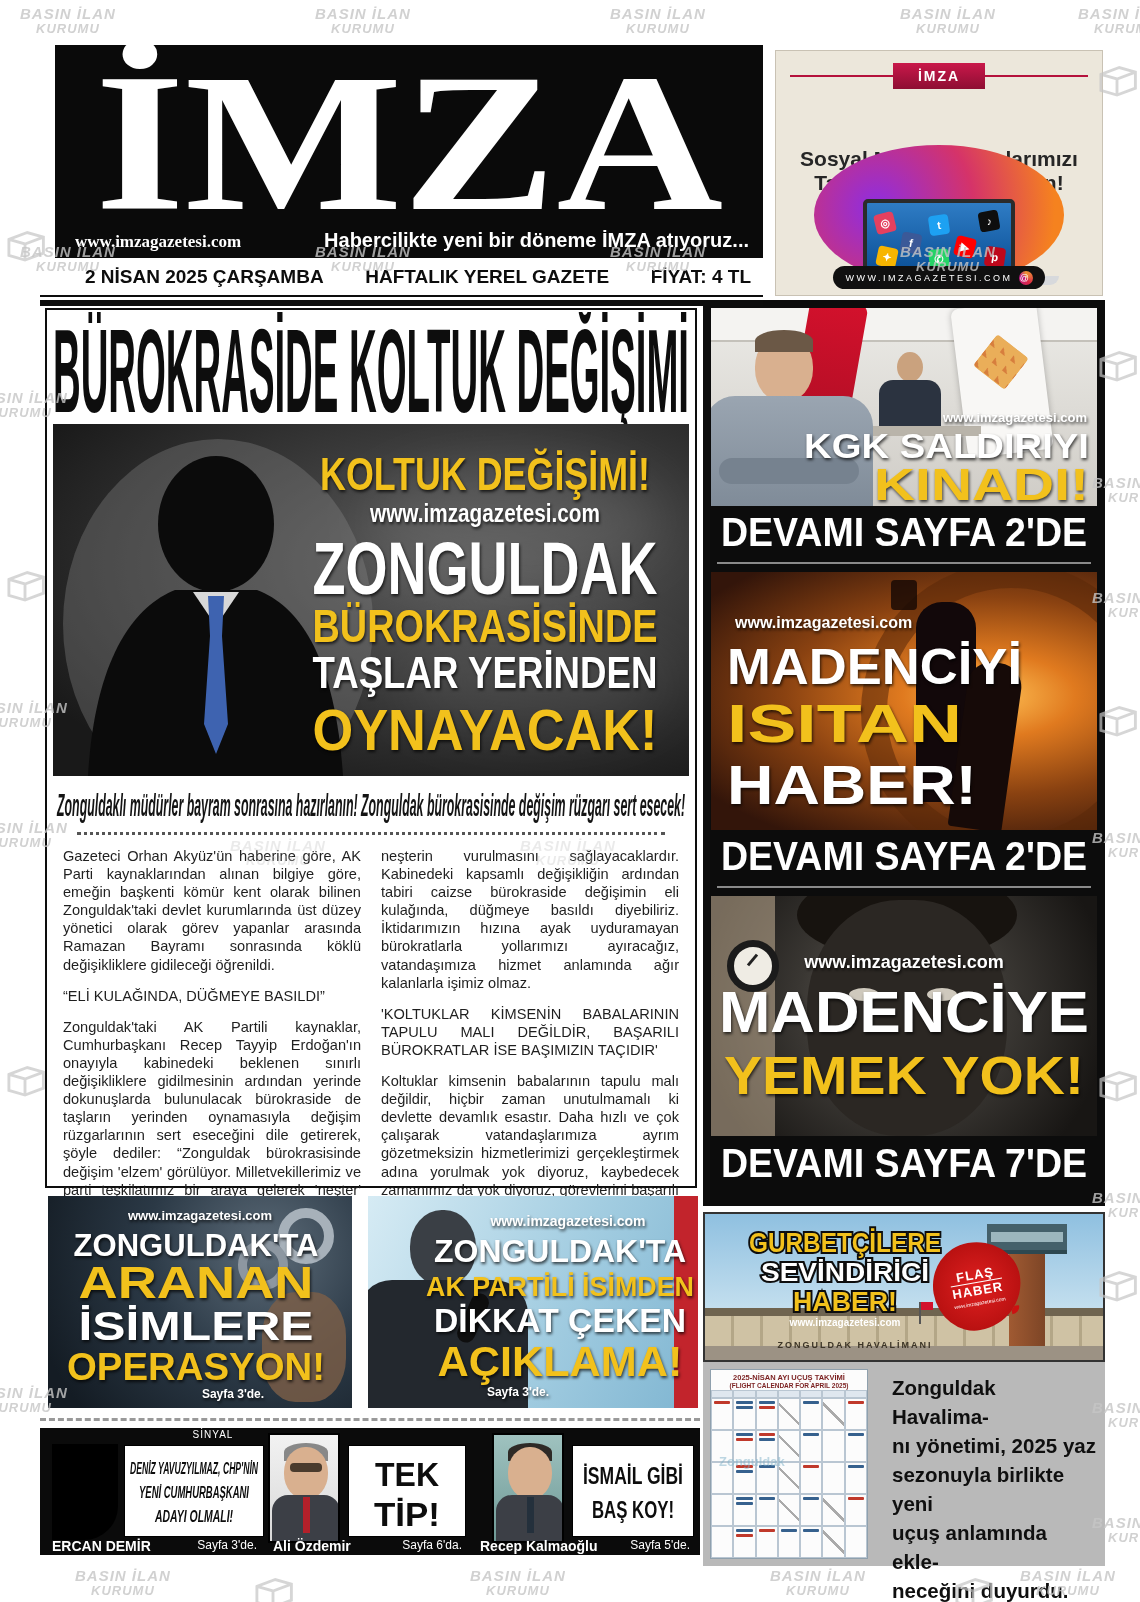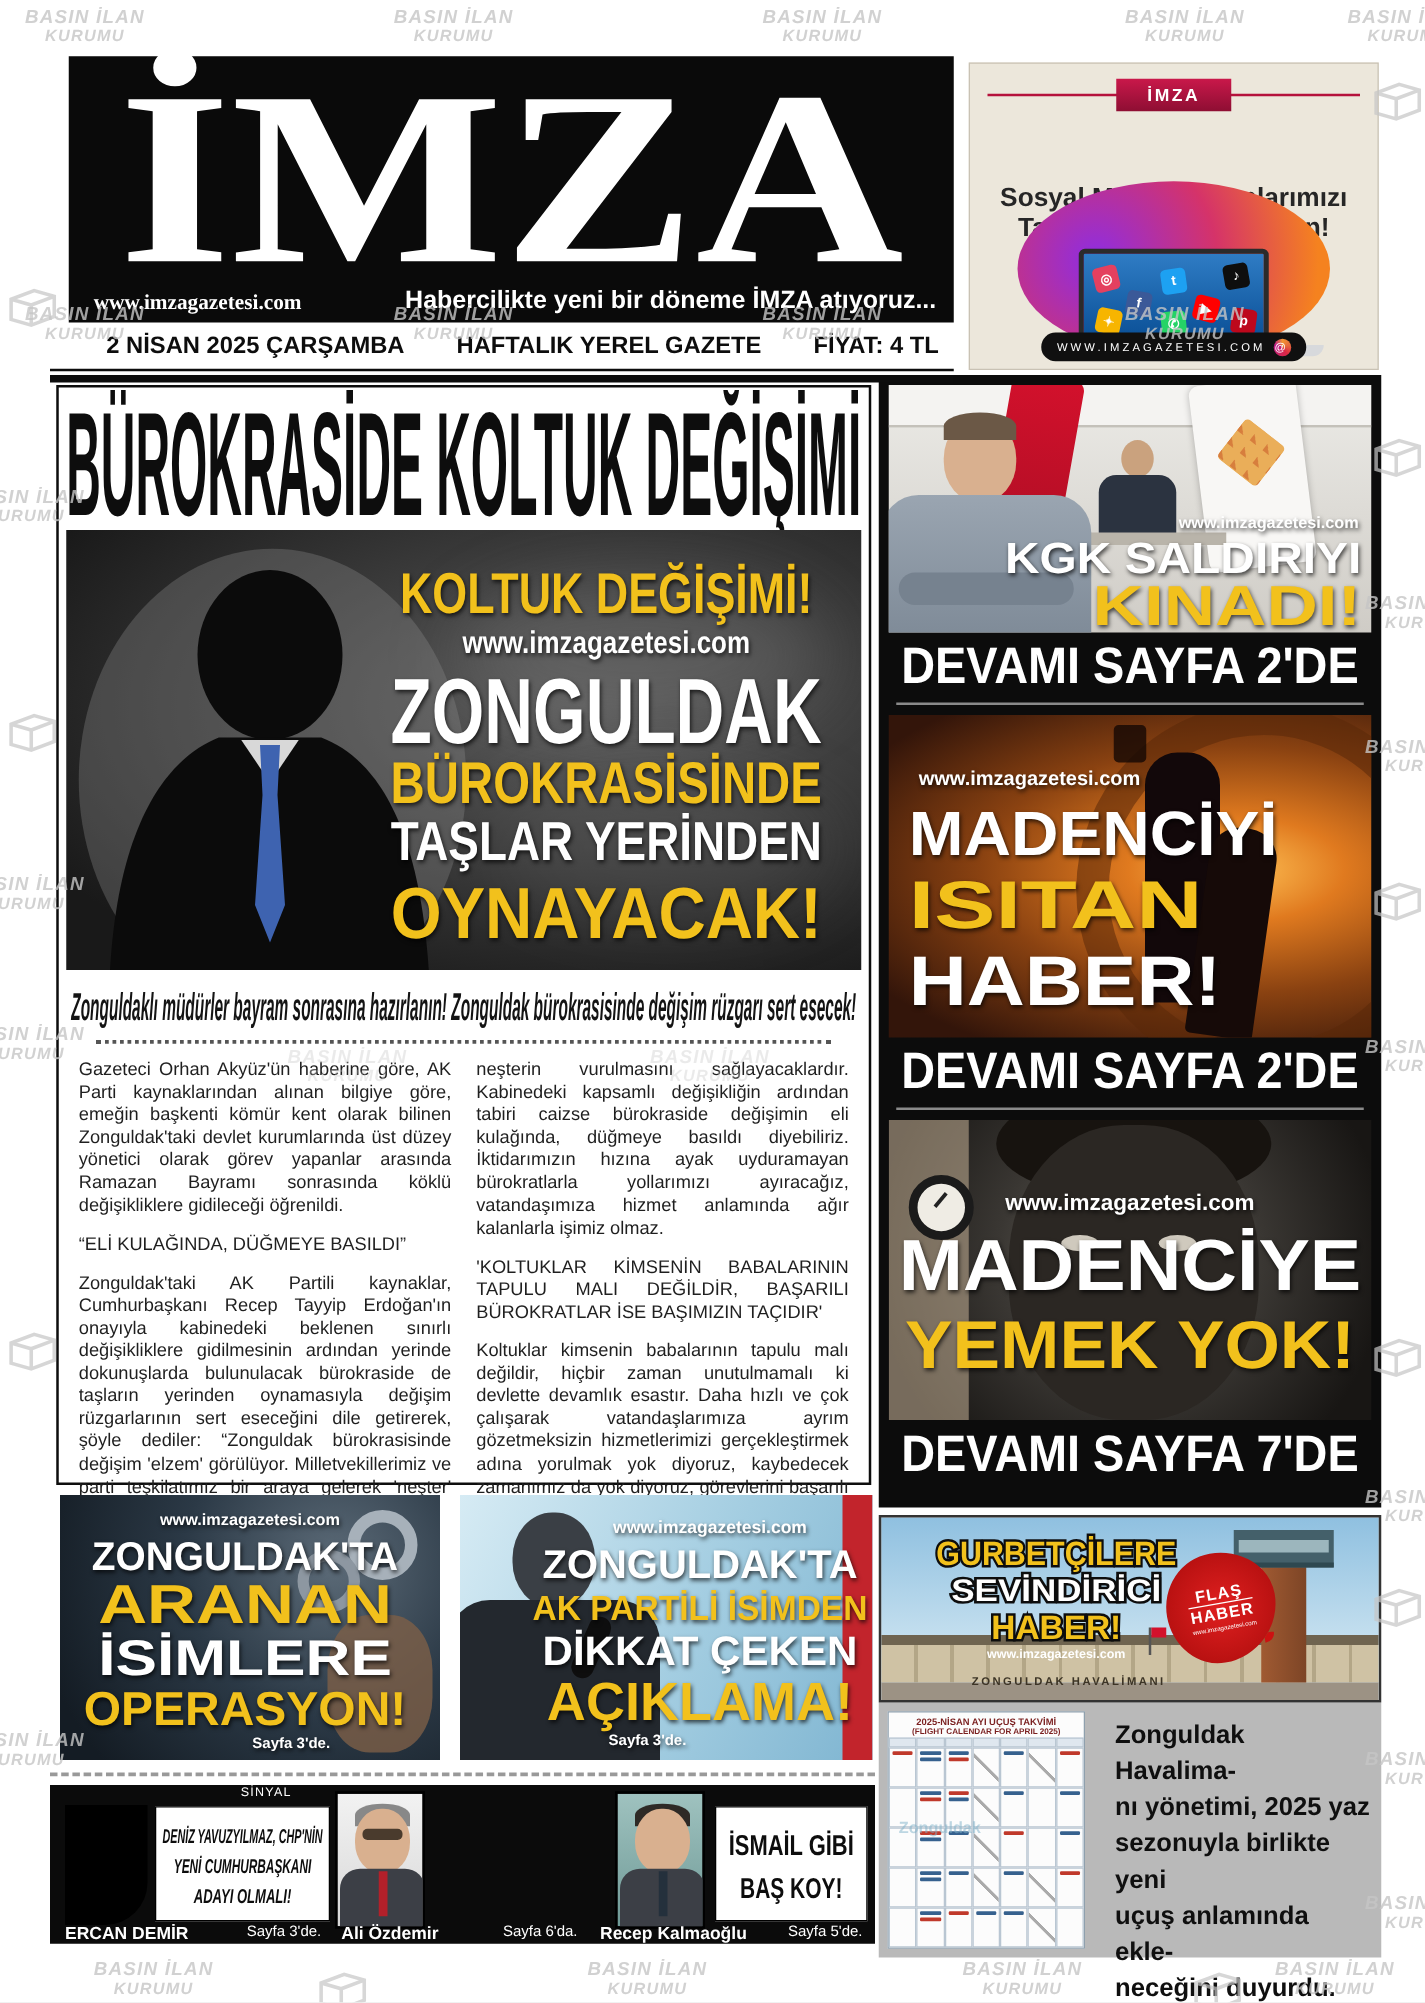--- a/index.html
+++ b/index.html
@@ -535,20 +535,26 @@
       </svg>
     </div>
 
     <div class="sph sp2">
       <div class="sp-hair"></div>
       <div class="sp-head"></div>
       <div class="sp-glasses"></div>
       <div class="sp-body"></div>
       <div class="sp-tie"></div>
     </div>
+    <div class="qbox qb2">
+      <svg width="116" height="90">
+        <text x="58" y="40" font-size="34" fill="#0d0d0d" text-anchor="middle" textLength="64" lengthAdjust="spacingAndGlyphs">TEK</text>
+        <text x="58" y="80" font-size="34" fill="#0d0d0d" text-anchor="middle" textLength="66" lengthAdjust="spacingAndGlyphs">TİP!</text>
+      </svg>
+    </div>
 
     <div class="sph sp3">
       <div class="sp-hair dark"></div>
       <div class="sp-head"></div>
       <div class="sp-body"></div>
       <div class="sp-tie dark"></div>
     </div>
     <div class="qbox qb3">
       <svg width="120" height="90">
         <text x="60" y="38" font-size="23" fill="#0d0d0d" text-anchor="middle" textLength="100" lengthAdjust="spacingAndGlyphs">İSMAİL GİBİ</text>

